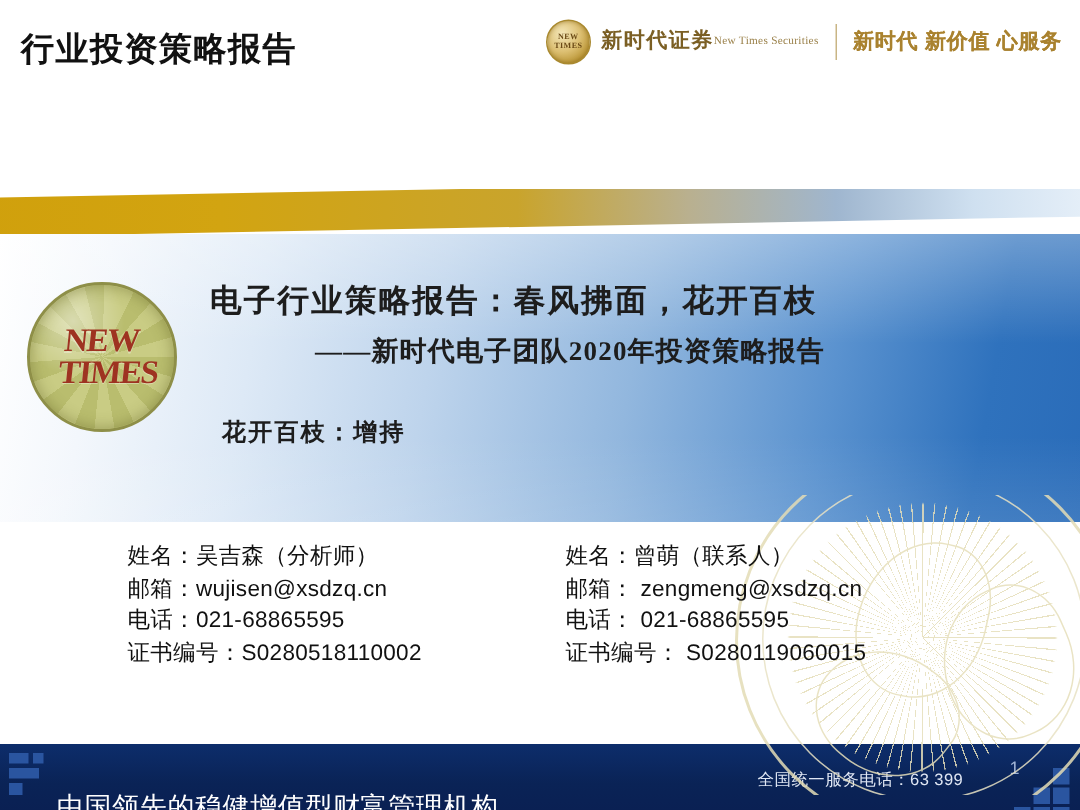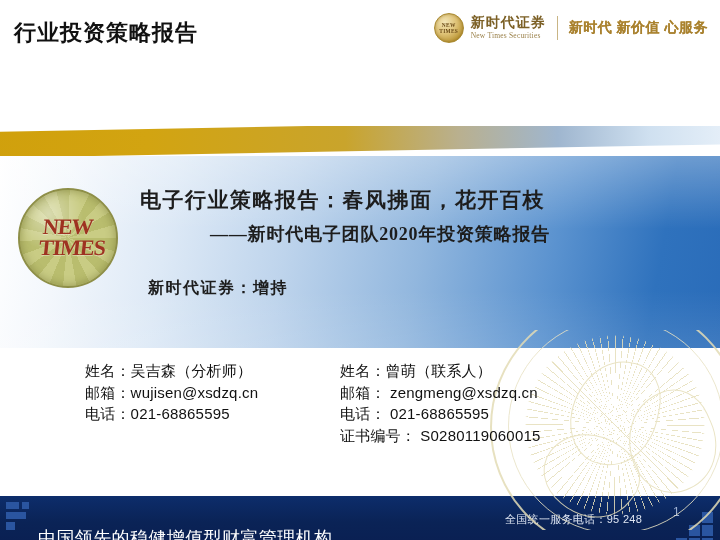--- a/index.html
+++ b/index.html
@@ -27,21 +27,21 @@
     box-shadow:inset 0 0 3px rgba(120,90,20,.55);
   }
   .seal-sm::after{
     content:"NEW\ATIMES";white-space:pre;
     position:absolute;inset:0;display:flex;flex-direction:column;
     align-items:center;justify-content:center;
     font-size:5.4px;line-height:6px;font-weight:700;color:#6b4a16;
     letter-spacing:.3px;text-align:center;
     font-family:"Liberation Serif","DejaVu Serif",serif;
   }
-  .brand-words{display:flex;flex-direction:column;justify-content:center;line-height:1;}
+  .brand-words{display:flex;flex-direction:row;justify-content:center;line-height:1;}
   .brand-cn{font-size:14px;font-weight:700;color:#7b5f24;letter-spacing:1px;
             font-family:"Liberation Serif","DejaVu Serif",serif;}
   .brand-en{font-size:7.5px;color:#9a8049;margin-top:2px;letter-spacing:.2px;
             font-family:"Liberation Serif","DejaVu Serif",serif;}
   .brand-sep{width:1px;height:24px;background:#c9b585;margin:0 4px;}
   .brand-slogan{
     font-size:14px;font-weight:700;letter-spacing:.5px;
     color:#a9822f;
     background:linear-gradient(180deg,#c79b45 0%,#9d7527 100%);
     -webkit-background-clip:text;background-clip:text;
@@ -123,24 +123,24 @@
       #e6dfba 0deg .55deg,rgba(255,255,255,0) .55deg 5deg);
     -webkit-mask-image:radial-gradient(circle at 50% 50%,#000 0 50%,transparent 51%);
     mask-image:radial-gradient(circle at 50% 50%,#000 0 50%,transparent 51%);
   }
   .wm-leaf{position:absolute;border:1px solid #e6dfba;border-radius:60% 40% 55% 45%;}
   .wm-l1{left:112px;top:30px;width:84px;height:104px;transform:rotate(12deg);}
   .wm-l2{left:168px;top:62px;width:86px;height:98px;transform:rotate(-24deg);}
   .wm-l3{left:84px;top:104px;width:92px;height:80px;transform:rotate(38deg);}
 
   
-  .contacts{position:absolute;left:0;top:360px;width:720px;z-index:5;display:flex;}
+  .contacts{position:absolute;left:0;top:360px;width:720px;z-index:5;display:flex;gap:20px;}
   .contact-col{font-size:15px;color:#111;line-height:21.5px;letter-spacing:.2px;}
   .col-a{margin-left:85px;width:250px;}
-  .col-b{margin-left:5px;width:280px;}
+  .col-b{margin-left:22px;width:280px;}
   .contact-col .row{white-space:nowrap;}
 
   
   .footer{
     position:absolute;left:0;bottom:0;width:720px;height:44px;
     background:linear-gradient(180deg,#0d2d6b 0%,#0a2356 60%,#0a2053 100%);
     overflow:hidden;
   }
   .footer-text{
     position:absolute;left:38px;top:30px;
@@ -188,54 +188,55 @@
     <div class="sealtxt">
       <span class="l1">NEW</span>
       <span class="l2">TIMES</span>
     </div>
   </div>
 
   <div class="titles">
     <div class="main-title">电子行业策略报告：春风拂面，花开百枝</div>
     <div class="sub-title">——新时代电子团队2020年投资策略报告</div>
   </div>
-  <div class="rating">新时代证券：增持</div>
+  <div class="rating">花开百枝：增持</div>
 
   <div class="watermark">
     <div class="wm-rays"></div>
     <div class="wm-ring"></div>
     <div class="wm-ring2"></div>
     <div class="wm-leaf wm-l1"></div>
     <div class="wm-leaf wm-l2"></div>
     <div class="wm-leaf wm-l3"></div>
   </div>
 
   <div class="contacts">
     <div class="contact-col col-a">
       <div class="row">姓名：吴吉森（分析师）</div>
       <div class="row">邮箱：wujisen@xsdzq.cn</div>
       <div class="row">电话：021-68865595</div>
+      <div class="row">证书编号：S0280518110002</div>
     </div>
     <div class="contact-col col-b">
       <div class="row">姓名：曾萌（联系人）</div>
       <div class="row">邮箱： zengmeng@xsdzq.cn</div>
       <div class="row">电话： 021-68865595</div>
       <div class="row">证书编号： S0280119060015</div>
     </div>
   </div>
 
   <div class="footer">
     <div class="deco-left">
       <i style="left:0px;top:0px;width:13px;height:7px;"></i>
       <i style="left:16px;top:0px;width:7px;height:7px;"></i>
       <i style="left:0px;top:10px;width:20px;height:7px;"></i>
       <i style="left:0px;top:20px;width:9px;height:8px;"></i>
     </div>
     <div class="footer-text">中国领先的稳健增值型财富管理机构</div>
-    <div class="footer-phone">全国统一服务电话：95 248</div>
+    <div class="footer-phone">全国统一服务电话：63 399</div>
     <div class="page-num">1</div>
     <div class="deco-right">
       <i style="left:30px;top:6px;width:11px;height:11px;"></i>
       <i style="left:17px;top:19px;width:11px;height:11px;"></i>
       <i style="left:30px;top:19px;width:11px;height:11px;"></i>
       <i style="left:4px;top:32px;width:11px;height:11px;"></i>
       <i style="left:17px;top:32px;width:11px;height:11px;"></i>
       <i style="left:30px;top:32px;width:11px;height:11px;"></i>
     </div>
   </div>

